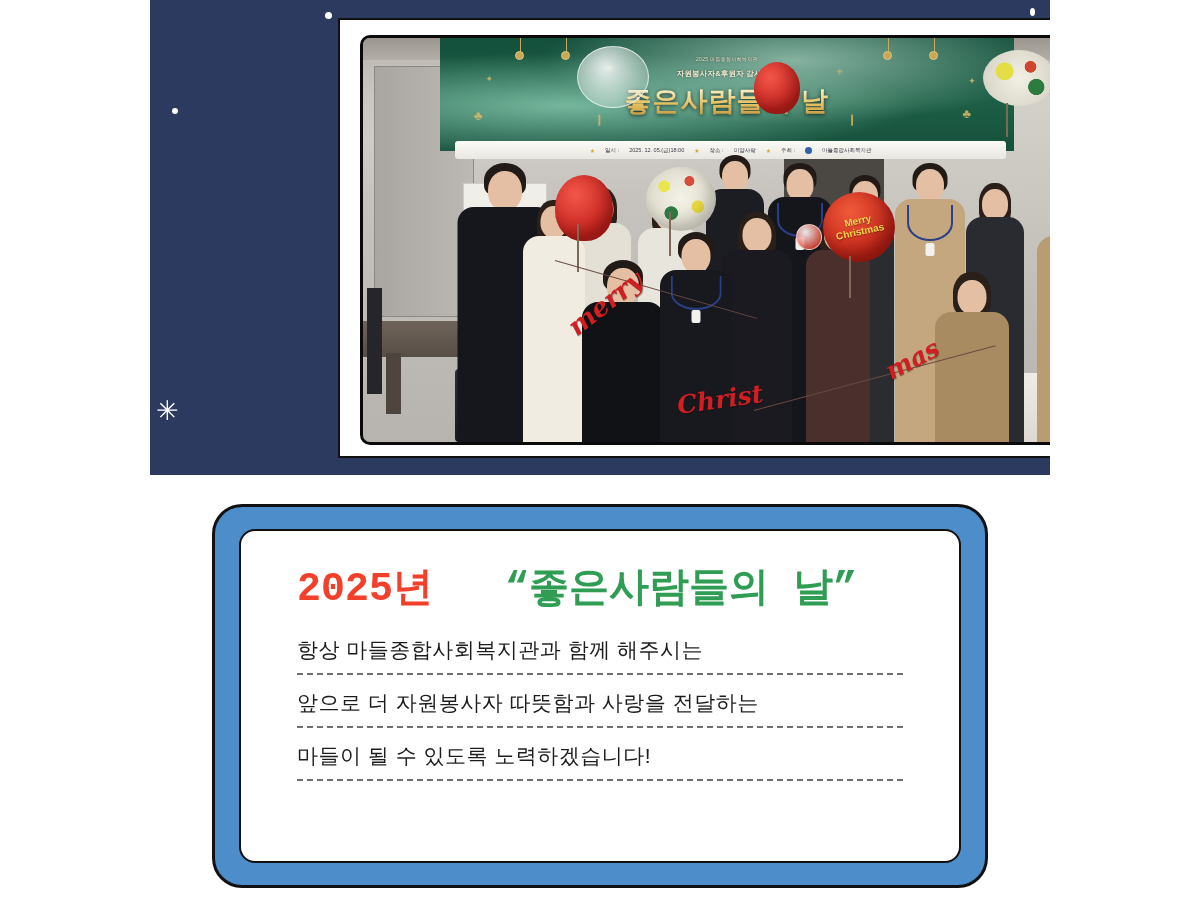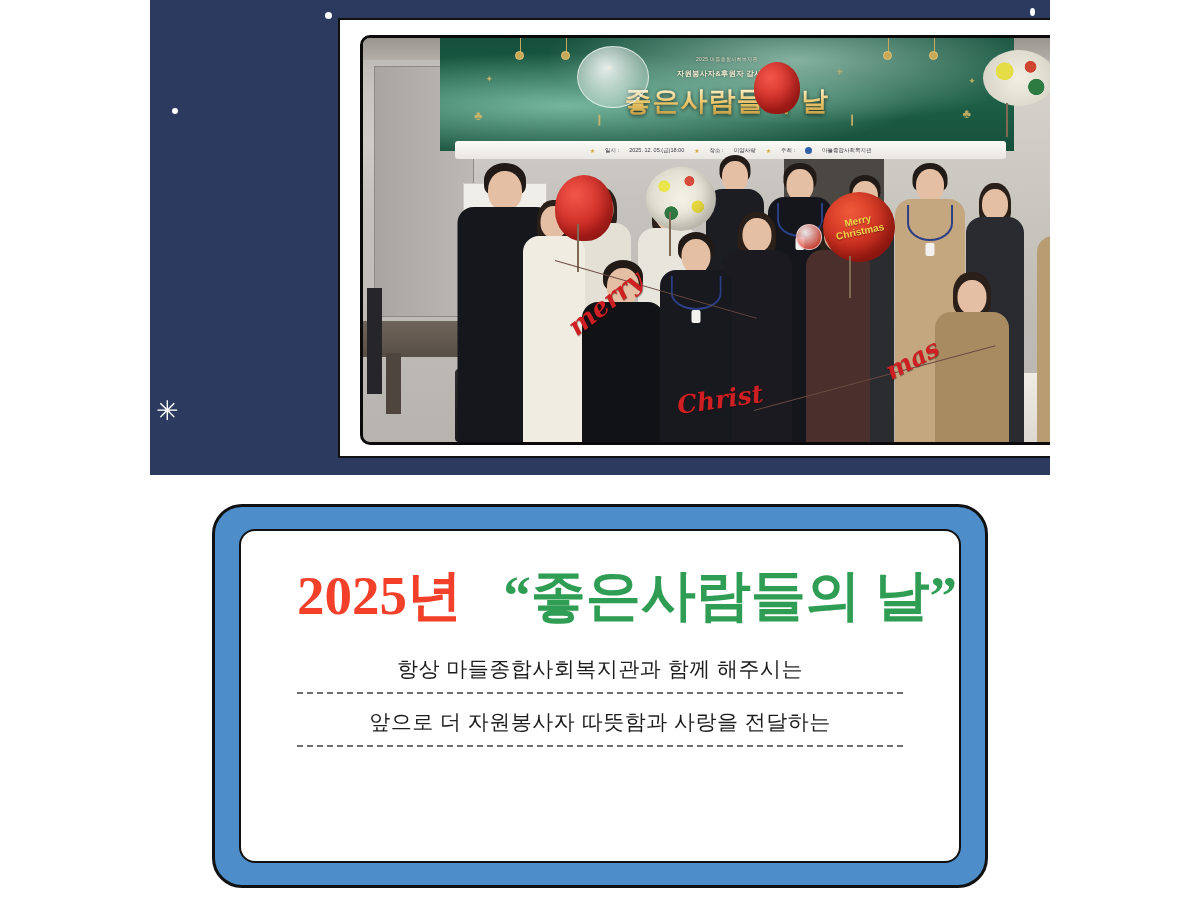--- a/index.html
+++ b/index.html
@@ -295,33 +295,32 @@
   #white-panel {
     position: absolute;
     left: 24px; top: 22px; right: 24px; bottom: 22px;
     background: #ffffff;
     border: 2px solid #111111;
     border-radius: 16px;
     padding: 28px 56px 0 56px;
   }
 
   #card-title {
-    text-align: center;
-    font-size: 55px;
+    font-size: 40px;
     font-weight: bold;
     letter-spacing: 0px;
     white-space: nowrap;
     margin-bottom: 22px;
-    font-family: Liberation Serif, serif;
+    font-family: Liberation Mono, monospace;
   }
   #card-title .year { color: #f2402a; }
   #card-title .name { color: #2f9d53; }
 
   .msg-line {
-    text-align: center;
+    text-align: left;
     font-size: 21px;
     color: #1c1c1c;
     letter-spacing: .5px;
     padding-bottom: 9px;
     border-bottom: 2px dashed #6f6f6f;
     margin-bottom: 14px;
     white-space: nowrap;
     font-family: "Liberation Sans", sans-serif;
   }
   .msg-line:last-child { margin-bottom: 0; }
@@ -529,17 +528,18 @@
     <div id="white-panel">
 
       <div id="card-title">
         <span class="year">2025년</span>
         <span>&nbsp;</span>
         <span class="name">“좋은사람들의 날”</span>
       </div>
 
       <div class="msg-line">항상 마들종합사회복지관과 함께 해주시는</div>
       <div class="msg-line">앞으로 더 자원봉사자 따뜻함과 사랑을 전달하는</div>
+      <div class="msg-line">마들이 될 수 있도록 노력하겠습니다!</div>
 
     </div>
   </div>
 
 </div>
 
 </body></html>

